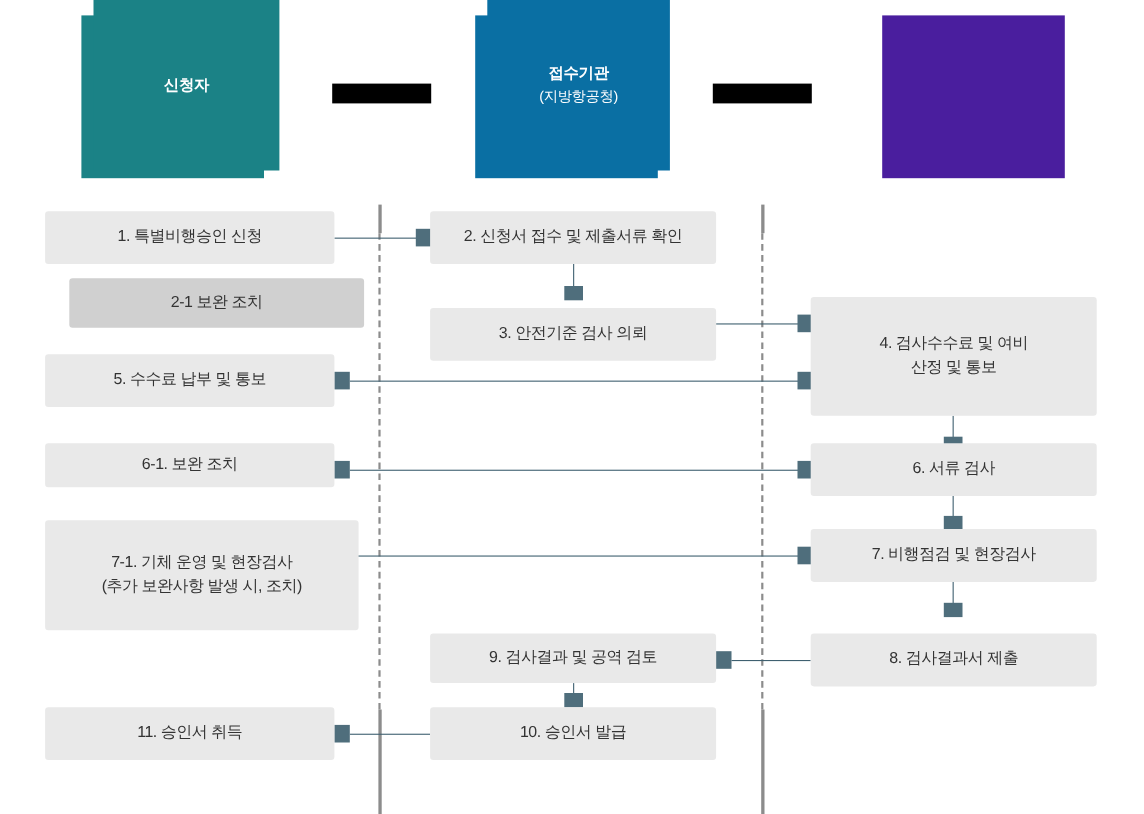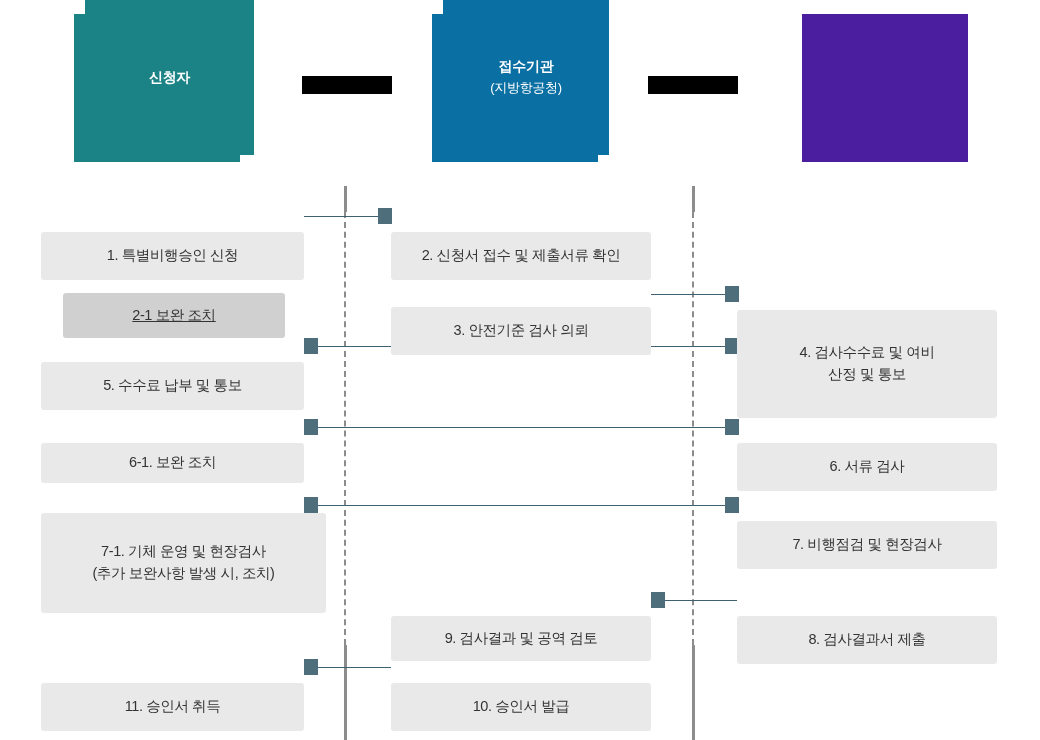--- a/index.html
+++ b/index.html
@@ -23,21 +23,21 @@
   .blackbar{position:absolute;background:#000000;}
 
   
   .lane-dash{position:absolute;width:0;border-left:2px dashed #8c8c8c;}
   .lane-solid{position:absolute;background:#8c8c8c;width:3px;}
 
   
   .pbox{position:absolute;background:#e9e9e9;border-radius:3px;
     display:flex;align-items:center;justify-content:center;text-align:center;
     color:#333333;font-size:14.5px;letter-spacing:-0.4px;line-height:1.5;
-    box-sizing:border-box;padding:2px 23px;margin-top:40px;}
+    box-sizing:border-box;padding:2px 23px;}
   .pbox.alt{background:#d0d0d0;}
 
   
   .hline{position:absolute;height:1px;background:#3f6070;}
   .vline{position:absolute;width:1px;background:#3f6070;}
   .sq{position:absolute;background:#4f6e7c;}
 </style>
 </head>
 <body>
 
@@ -110,21 +110,21 @@
   <div class="sq" style="left:725px;top:497px;width:14px;height:16px;"></div>
   <div class="sq" style="left:858px;top:548px;width:17px;height:13px;"></div>
   <div class="sq" style="left:651px;top:592px;width:14px;height:16px;"></div>
   <div class="sq" style="left:513px;top:630px;width:17px;height:13px;"></div>
   <div class="sq" style="left:304px;top:659px;width:14px;height:16px;"></div>
 
   <div class="pbox" style="left:41px;top:192px;width:263px;height:48px;">
     <span>1. 특별비행승인 신청</span>
   </div>
 
-  <div class="pbox alt" style="left:63px;top:253px;width:222px;height:45px;text-decoration:underline;">
+  <div class="pbox alt" style="left:63px;top:253px;width:268px;height:45px;">
     <span>2-1 보완 조치</span>
   </div>
 
   <div class="pbox" style="left:41px;top:322px;width:263px;height:48px;">
     <span>5. 수수료 납부 및 통보</span>
   </div>
 
   <div class="pbox" style="left:41px;top:403px;width:263px;height:40px;">
     <span>6-1. 보완 조치</span>
   </div>
@@ -137,21 +137,21 @@
   </div>
 
   <div class="pbox" style="left:41px;top:643px;width:263px;height:48px;">
     <span>11. 승인서 취득</span>
   </div>
 
   <div class="pbox" style="left:391px;top:192px;width:260px;height:48px;">
     <span>2. 신청서 접수 및 제출서류 확인</span>
   </div>
 
-  <div class="pbox" style="left:391px;top:267px;width:260px;height:48px;">
+  <div class="pbox" style="left:391px;top:280px;width:260px;height:48px;">
     <span>3. 안전기준 검사 의뢰</span>
   </div>
 
   <div class="pbox" style="left:391px;top:576px;width:260px;height:45px;">
     <span>9. 검사결과 및 공역 검토</span>
   </div>
 
   <div class="pbox" style="left:391px;top:643px;width:260px;height:48px;">
     <span>10. 승인서 발급</span>
   </div>

